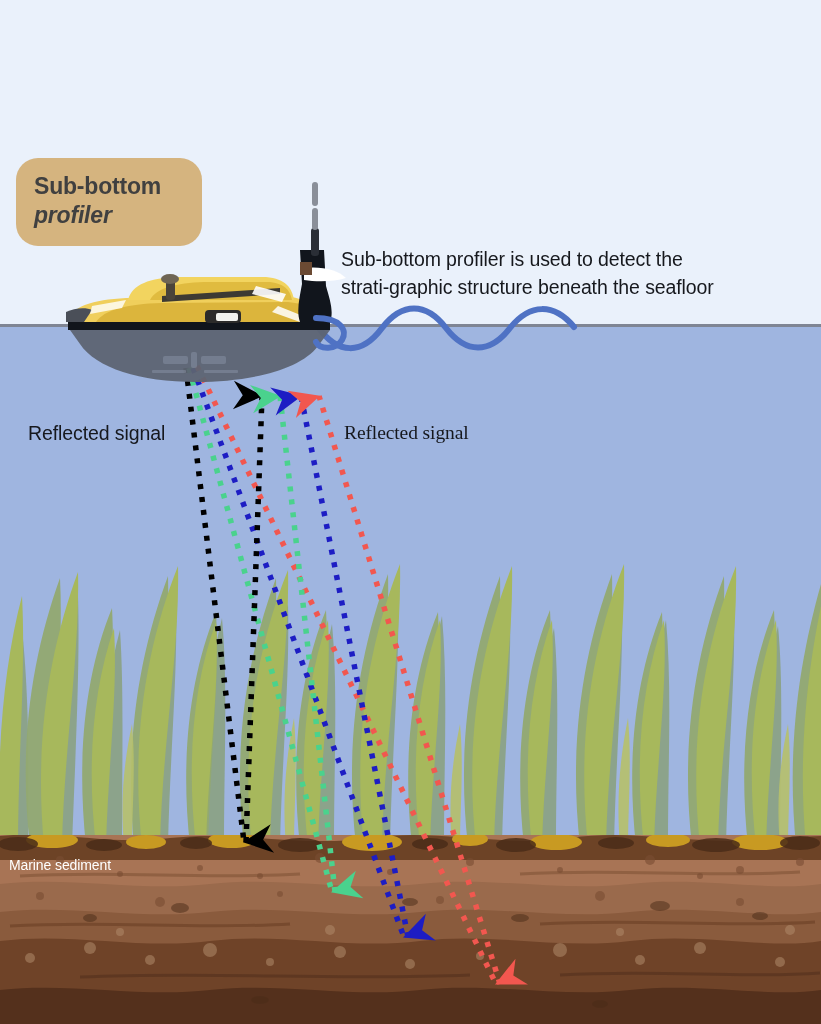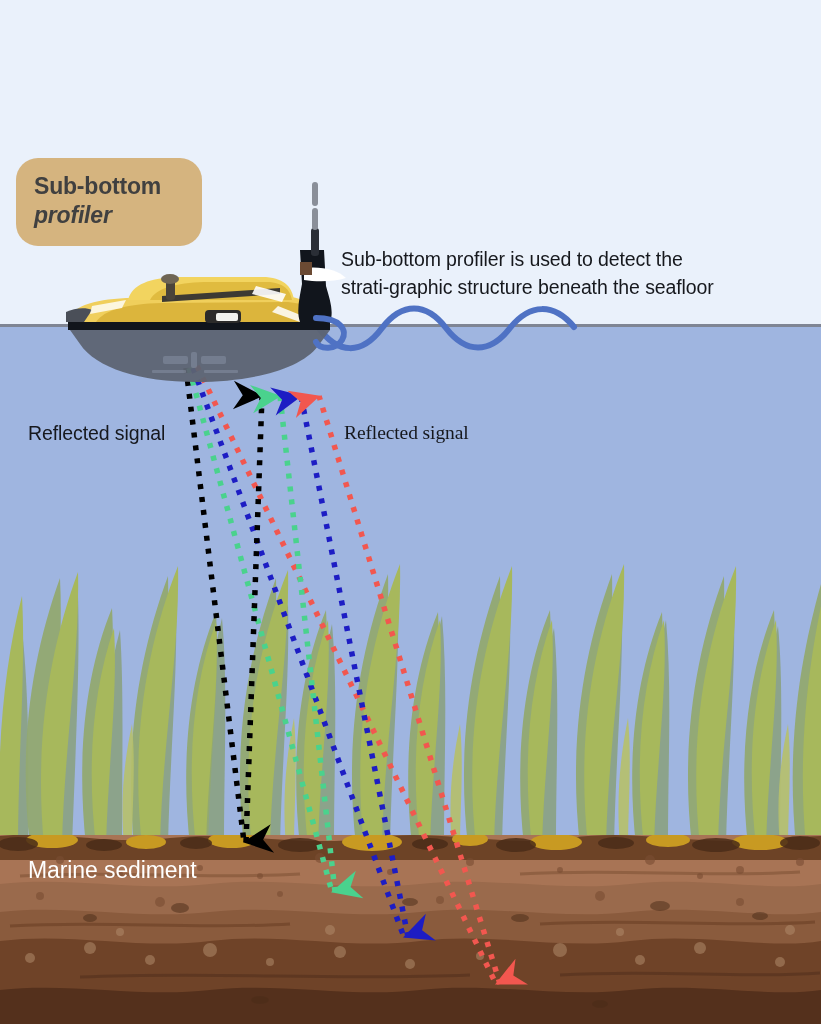--- a/index.html
+++ b/index.html
@@ -17,21 +17,21 @@
   #badge .l2{display:block;font-style:italic;}
   #badge::after{
     content:"";position:absolute;left:0;right:96px;bottom:-0px;height:0;
   }
   #desc{
     position:absolute;left:341px;top:246px;width:450px;
     color:#16181d;font-size:19.5px;line-height:1.42;letter-spacing:-0.1px;
   }
   #t-out{position:absolute;left:28px;top:422px;color:#16181d;font-size:19.5px;letter-spacing:-0.1px;}
   #t-ref{position:absolute;left:344px;top:422px;color:#16181d;font-size:19.5px;letter-spacing:-0.1px;font-family:Liberation Serif, serif;}
-  #t-sed{position:absolute;left:28px;top:857px;color:#ffffff;font-size:23px;letter-spacing:-0.1px;}
+  #t-sed{position:absolute;left:9px;top:857px;color:#ffffff;font-size:14px;letter-spacing:-0.1px;}
 </style>
 </head>
 <body>
 
 <div id="stage" style="background: rgb(234, 241, 251);">
 
   <svg id="art" viewBox="0 0 821 1024">
     <defs>
       <clipPath id="clipAll">
           <rect x="0" y="0" width="821" height="1024"></rect>

